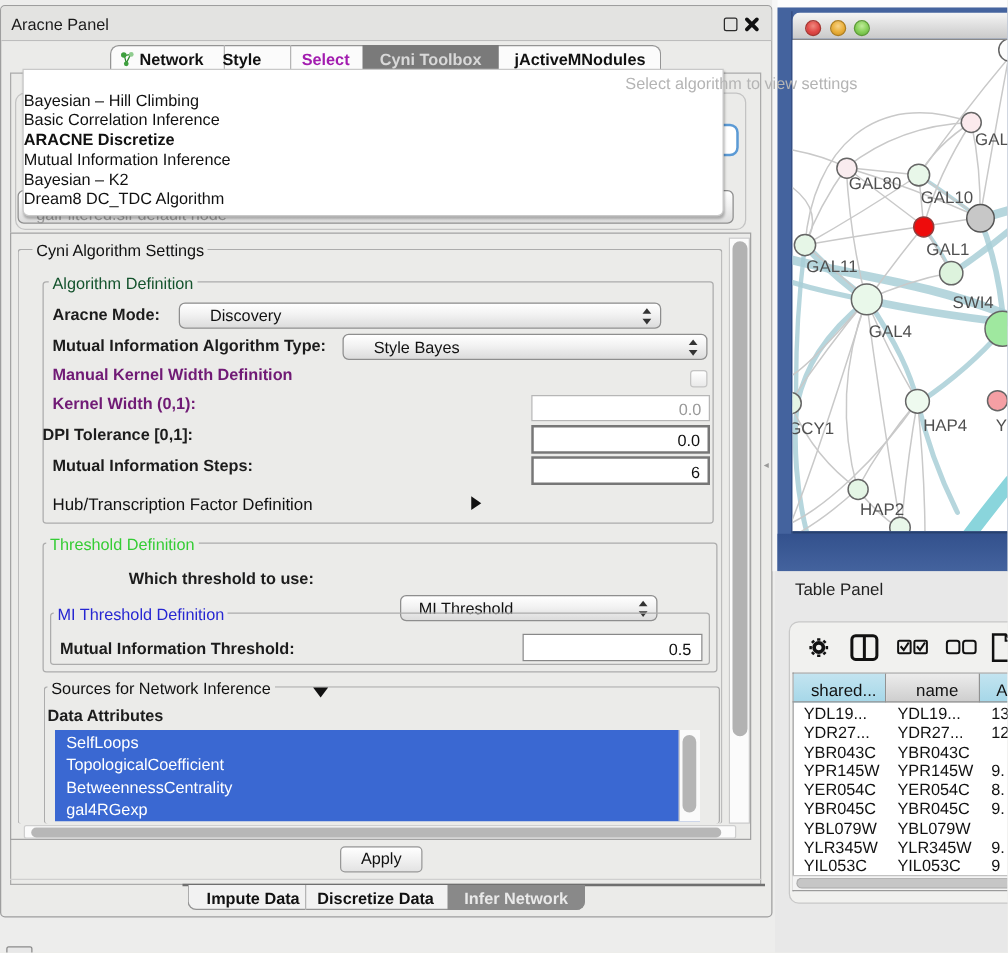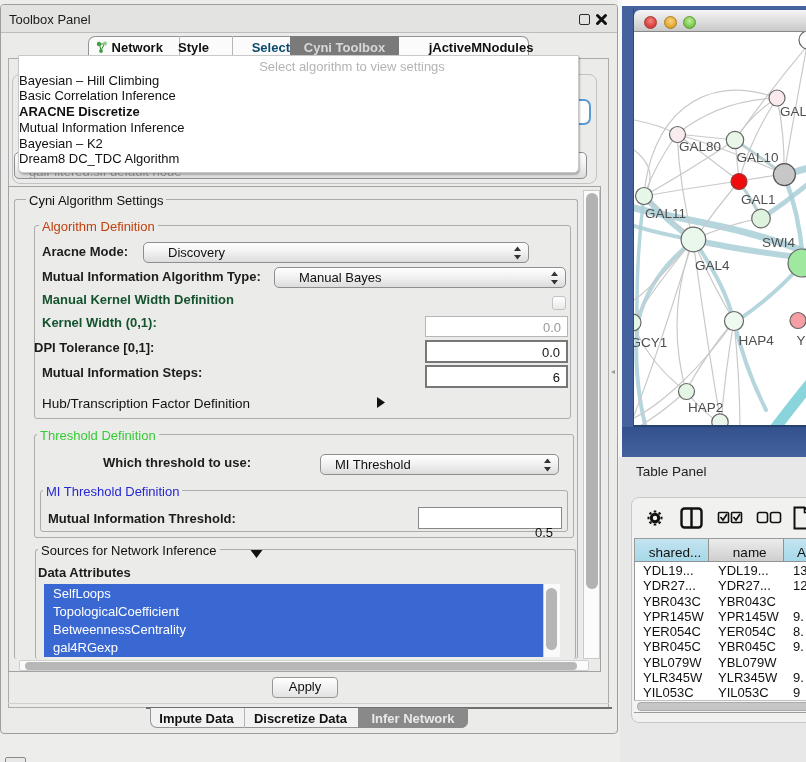--- a/index.html
+++ b/index.html
@@ -1,98 +1,98 @@
 <!DOCTYPE html>
 <html><head>
 <meta charset="utf-8">
 <style>
 html,body{margin:0;padding:0}
 body{width:806px;height:762px;position:relative;overflow:hidden;background:#ededec;
      font-family:"Liberation Sans",sans-serif;}
 .abs{position:absolute}
 .lbl{font:bold 13px "Liberation Sans",sans-serif;color:#1c1c1c;white-space:nowrap}
-.dis{color:#14532d}
+.dis{color:#701a75}
 .combo{position:absolute;border:1px solid #8e8e8e;border-radius:5px;
   background:linear-gradient(#ffffff,#f2f2f2 45%,#dcdcdc);box-sizing:border-box}
 .combo .ct{position:absolute;left:14px;top:2px;font:13px "Liberation Sans",sans-serif;color:#111}
 .field{position:absolute;background:#fff;box-sizing:border-box;
   font:13px "Liberation Sans",sans-serif;text-align:right;color:#111}
 .grp{position:absolute;border:1px solid #acacac;border-radius:3px;box-sizing:border-box}
 .gl{position:absolute;background:#ebebe9;padding:0 3px;font:13px "Liberation Sans",sans-serif;white-space:nowrap}
 </style>
 </head>
 <body>
 
 <div class="abs" style="left:0;top:0;width:620px;height:762px;background:#ededec"></div>
 <div class="abs" style="left:0;top:4px;width:618px;height:730px;background:#ebebe9;
      border:1px solid #9e9e9e;border-radius:4px;box-sizing:border-box"></div>
 
 <div class="abs" style="left:1px;top:5px;width:616px;height:27px;background:#e3e3e1;
      border-bottom:1px solid #bdbdbd;border-radius:3px 3px 0 0"></div>
-<div class="abs" style="left:9px;top:12px;font:13px 'Liberation Sans',sans-serif;color:#1a1a1a">Toolbox Panel</div>
+<div class="abs" style="left:9px;top:12px;font:13px 'Liberation Sans',sans-serif;color:#1a1a1a">Aracne Panel</div>
 <div class="abs" style="left:579px;top:14px;width:9px;height:9px;border:1.5px solid #2b2b2b;border-radius:2px"></div>
 <svg class="abs" style="left:595px;top:13px" width="13" height="13" viewBox="0 0 13 13">
  <path d="M2.5,2.5 L10.5,10.5 M10.5,2.5 L2.5,10.5" stroke="#111" stroke-width="3" stroke-linecap="round"></path>
 </svg>
 
 <div class="abs" style="left:8px;top:58px;width:601px;height:650px;border:1px solid #ababab;box-sizing:border-box;background:#ebebe9"></div>
 
 <div class="abs" style="left:88px;top:36px;width:441px;height:22px;border:1px solid #949494;border-bottom:none;border-radius:7px 7px 0 0;background:#fbfbfb;box-sizing:border-box"></div>
 <div class="abs" style="left:178.5px;top:36px;width:1px;height:22px;background:#b5b5b5"></div>
 <div class="abs" style="left:231.5px;top:36px;width:1px;height:22px;background:#b5b5b5"></div>
 <div class="abs" style="left:290px;top:36px;width:109px;height:22px;background:#7a7a7a"></div>
 <div class="abs" style="left:96px;top:40px;font:bold 13px 'Liberation Sans',sans-serif;color:#111">
  <svg width="12" height="13" viewBox="0 0 12 13" style="vertical-align:-2px">
   <path d="M3.5,3.5 L8.5,2.5 M3.5,3.5 L5,9.5 M8.5,2.5 L5,9.5" stroke="#2e8b2e" stroke-width="1" fill="none"></path>
   <circle cx="3" cy="3" r="2.2" fill="#3fa03f"></circle>
       <circle cx="9" cy="2.5" r="1.9" fill="#8fcc8f"></circle>
   <circle cx="5" cy="10" r="1.9" fill="#3fa03f"></circle>
  </svg> Network</div>
 <div class="abs" style="left:178px;top:40px;width:54px;font:bold 13px 'Liberation Sans',sans-serif;color:#111">Style</div>
-<div class="abs" style="left:231px;top:40px;width:59px;text-align:right;font:bold 13px 'Liberation Sans',sans-serif;color:#0c4a6e">Select</div>
+<div class="abs" style="left:231px;top:40px;width:59px;text-align:center;font:bold 13px 'Liberation Sans',sans-serif;color:#a21caf">Select</div>
 <div class="abs" style="left:290px;top:40px;width:109px;text-align:center;font:bold 13px 'Liberation Sans',sans-serif;color:#d8d8d8">Cyni Toolbox</div>
-<div class="abs" style="left:416px;top:40px;width:130px;text-align:center;font:bold 13px 'Liberation Sans',sans-serif;color:#111">jActiveMNodules</div>
+<div class="abs" style="left:399px;top:40px;width:130px;text-align:center;font:bold 13px 'Liberation Sans',sans-serif;color:#111">jActiveMNodules</div>
 
 <div class="abs" style="left:12px;top:74px;width:585px;height:110px;border:1px solid #c3c3c3;border-radius:8px;box-sizing:border-box"></div>
 <div class="abs" style="left:200px;top:99px;width:391px;height:26px;border:2.5px solid #5b9ad5;border-radius:7px;background:#fff;box-sizing:border-box"></div>
 <div class="combo" style="left:14px;top:152px;width:573px;height:27px">
   <span class="ct" style="top:11px;color:#9a9a9a">galFiltered.sif default node</span>
 </div>
 
 <div class="abs" style="left:18px;top:55px;width:561px;height:118px;background:#fff;
   border:1px solid #c9c9c9;border-radius:0 0 5px 5px;box-shadow:1px 2px 2px rgba(0,0,0,0.25);box-sizing:border-box;z-index:40"></div>
-<div class="abs" style="left:18px;top:59px;width:668px;text-align:center;font:13px 'Liberation Sans',sans-serif;color:#b4b4b4;z-index:41">Select algorithm to view settings</div>
+<div class="abs" style="left:18px;top:59px;width:668px;text-align:right;font:13px 'Liberation Sans',sans-serif;color:#b4b4b4;z-index:41">Select algorithm to view settings</div>
 <div class="abs" style="left:19px;top:72.5px;font:13px 'Liberation Sans',sans-serif;color:#111;line-height:15.8px;z-index:41">
 Bayesian – Hill Climbing<br>
 Basic Correlation Inference<br>
 <b>ARACNE Discretize</b><br>
 Mutual Information Inference<br>
 Bayesian – K2<br>
 Dream8 DC_TDC Algorithm
 </div>
 
 <div class="abs" style="left:8px;top:186px;width:593px;height:486px;border:1px solid #a3a3a3;box-sizing:border-box;background:#ebebe9"></div>
 
 <div class="grp" style="left:14px;top:199px;width:564px;height:460px;border-bottom:none"></div>
 <div class="gl" style="left:26px;top:193px;color:#111">Cyni Algorithm Settings</div>
 
 <div class="grp" style="left:34px;top:225px;width:537px;height:194px"></div>
-<div class="gl" style="left:39px;top:219px;color:#c2410c">Algorithm Definition</div>
+<div class="gl" style="left:39px;top:219px;color:#14532d">Algorithm Definition</div>
 
 <div class="lbl" style="left:42px;top:244px;position:absolute">Aracne Mode:</div>
 <div class="combo" style="left:143px;top:242px;width:386px;height:21px">
     <span class="ct" style="left:24px">Discovery</span>
     <svg style="position:absolute;right:6px;top:3px" width="9" height="14" viewBox="0 0 9 14">
       <path d="M4.5,0.5 L8,5 L1,5 Z" fill="#333"></path>
       <path d="M4.5,13.5 L8,9 L1,9 Z" fill="#333"></path>
     </svg>
   </div>
 <div class="lbl" style="left:42px;top:269px;position:absolute">Mutual Information Algorithm Type:</div>
 <div class="combo" style="left:274px;top:267px;width:292px;height:21px">
-    <span class="ct" style="left:24px">Manual Bayes</span>
+    <span class="ct" style="left:24px">Style Bayes</span>
     <svg style="position:absolute;right:6px;top:3px" width="9" height="14" viewBox="0 0 9 14">
       <path d="M4.5,0.5 L8,5 L1,5 Z" fill="#333"></path>
       <path d="M4.5,13.5 L8,9 L1,9 Z" fill="#333"></path>
     </svg>
   </div>
 <div class="lbl dis" style="left:42px;top:292px;position:absolute">Manual Kernel Width Definition</div>
 <div class="abs" style="left:552px;top:296px;width:14px;height:14px;border:1px solid #c4c4c4;border-radius:3px;background:linear-gradient(#fff,#e9e9e9);box-sizing:border-box"></div>
 <div class="lbl dis" style="left:42px;top:315px;position:absolute">Kernel Width (0,1):</div>
 <div class="field" style="left:425px;top:316px;width:143px;height:21px;border:1px solid #b6b6b6;color:#999;padding:3px 6px 0 0">0.0</div>
 <div class="lbl" style="left:34px;top:340px;position:absolute">DPI Tolerance [0,1]:</div>
@@ -101,32 +101,32 @@
 <div class="field" style="left:425px;top:365px;width:143px;height:23px;border:2px solid #777;padding:3px 6px 0 0">6</div>
 
 <div class="abs" style="left:42px;top:396px;font:13.5px 'Liberation Sans',sans-serif;color:#111">Hub/Transcription Factor Definition</div>
 <svg class="abs" style="left:376px;top:396px" width="10" height="13" viewBox="0 0 10 13">
     <path d="M1,1 L9,6.5 L1,12 Z" fill="#111"></path>
   </svg>
 
 <div class="grp" style="left:34px;top:434px;width:540px;height:104px"></div>
 <div class="gl" style="left:37px;top:428px;color:#35cc35">Threshold Definition</div>
 <div class="lbl" style="left:103px;top:455px;position:absolute">Which threshold to use:</div>
-<div class="combo" style="left:320px;top:454px;width:239px;height:21px">
+<div class="combo" style="left:320px;top:476px;width:206px;height:21px">
     <span class="ct">MI Threshold</span>
     <svg style="position:absolute;right:6px;top:3px" width="9" height="14" viewBox="0 0 9 14">
       <path d="M4.5,0.5 L8,5 L1,5 Z" fill="#333"></path>
       <path d="M4.5,13.5 L8,9 L1,9 Z" fill="#333"></path>
     </svg>
   </div>
 
 <div class="grp" style="left:40px;top:490px;width:528px;height:42px"></div>
 <div class="gl" style="left:43px;top:484px;color:#2626d2">MI Threshold Definition</div>
 <div class="lbl" style="left:48px;top:511px;position:absolute">Mutual Information Threshold:</div>
-<div class="field" style="left:418px;top:507px;width:144px;height:22px;border:1px solid #888;padding:17px 8px 0 0">0.5</div>
+<div class="field" style="left:418px;top:507px;width:144px;height:22px;border:1px solid #888;padding:4px 8px 0 0">0.5</div>
 
 <div class="grp" style="left:35px;top:549px;width:541px;height:110px;border-bottom:none"></div>
 <div class="gl" style="left:38px;top:543px;color:#111">Sources for Network Inference</div>
 <svg class="abs" style="left:250px;top:549px;z-index:5" width="13" height="10" viewBox="0 0 13 10">
     <path d="M0.5,1 L12.5,1 L6.5,9 Z" fill="#111"></path>
   </svg>
 <div class="lbl" style="left:38px;top:565px;position:absolute">Data Attributes</div>
 <div class="abs" style="left:44px;top:584px;width:516px;height:73px;background:#3a68d2"></div>
 <div class="abs" style="left:53px;top:584.5px;font:13px 'Liberation Sans',sans-serif;color:#fff;line-height:18px;z-index:5">SelfLoops<br>TopologicalCoefficient<br>BetweennessCentrality<br>gal4RGexp</div>
 <div class="abs" style="left:543px;top:584px;width:17px;height:73px;background:#fafafa;border-left:1px solid #ccc;box-sizing:border-box"></div>
@@ -139,21 +139,21 @@
 <div class="abs" style="left:585.5px;top:193px;width:12px;height:396px;background:#b2b2b2;border-radius:6px"></div>
 
 <div class="abs" style="left:272px;top:677px;width:64px;height:18px;border:1px solid #989898;border-radius:4px;
      background:linear-gradient(#ffffff,#e3e3e3);text-align:center;font:13px 'Liberation Sans',sans-serif;color:#111;padding-top:1px">Apply</div>
 
 <div class="abs" style="left:8px;top:702.5px;width:601px;height:1px;background:#cfcfcf"></div>
 <div class="abs" style="left:146px;top:707px;width:466px;height:1.5px;background:#6f6f6f"></div>
 <div class="abs" style="left:150px;top:708px;width:317.5px;height:20px;border:1px solid #949494;border-top:none;border-radius:0 0 7px 7px;background:#f2f2f2;box-sizing:border-box"></div>
 <div class="abs" style="left:243.5px;top:708px;width:1px;height:20px;background:#b5b5b5"></div>
 <div class="abs" style="left:358px;top:708px;width:109.5px;height:20px;background:#898989;border-radius:0 0 7px 0"></div>
-<div class="abs" style="left:150px;top:711px;width:93px;text-align:center;font:bold 13px 'Liberation Sans',sans-serif;color:#111">Impute Data</div>
+<div class="abs" style="left:150px;top:711px;width:105px;text-align:center;font:bold 13px 'Liberation Sans',sans-serif;color:#111">Impute Data</div>
 <div class="abs" style="left:243px;top:711px;width:115px;text-align:center;font:bold 13px 'Liberation Sans',sans-serif;color:#111">Discretize Data</div>
 <div class="abs" style="left:358px;top:711px;width:110px;text-align:center;font:bold 13px 'Liberation Sans',sans-serif;color:#e9e9e9">Infer Network</div>
 
 <div class="abs" style="left:5px;top:757px;width:19px;height:10px;border:1.5px solid #8a8a8a;border-radius:2px;background:#e8e8e8"></div>
 
 <div class="abs" style="left:618px;top:0;width:188px;height:6px;background:#fdfdfd"></div>
 <div class="abs" style="left:618px;top:0;width:4px;height:457px;background:#f6f6f6"></div>
 <div class="abs" style="left:622px;top:6px;width:184px;height:451px;background:#44639e"></div>
 
 <div class="abs" style="left:632.5px;top:9px;width:1.5px;height:418px;background:#30497c"></div>

